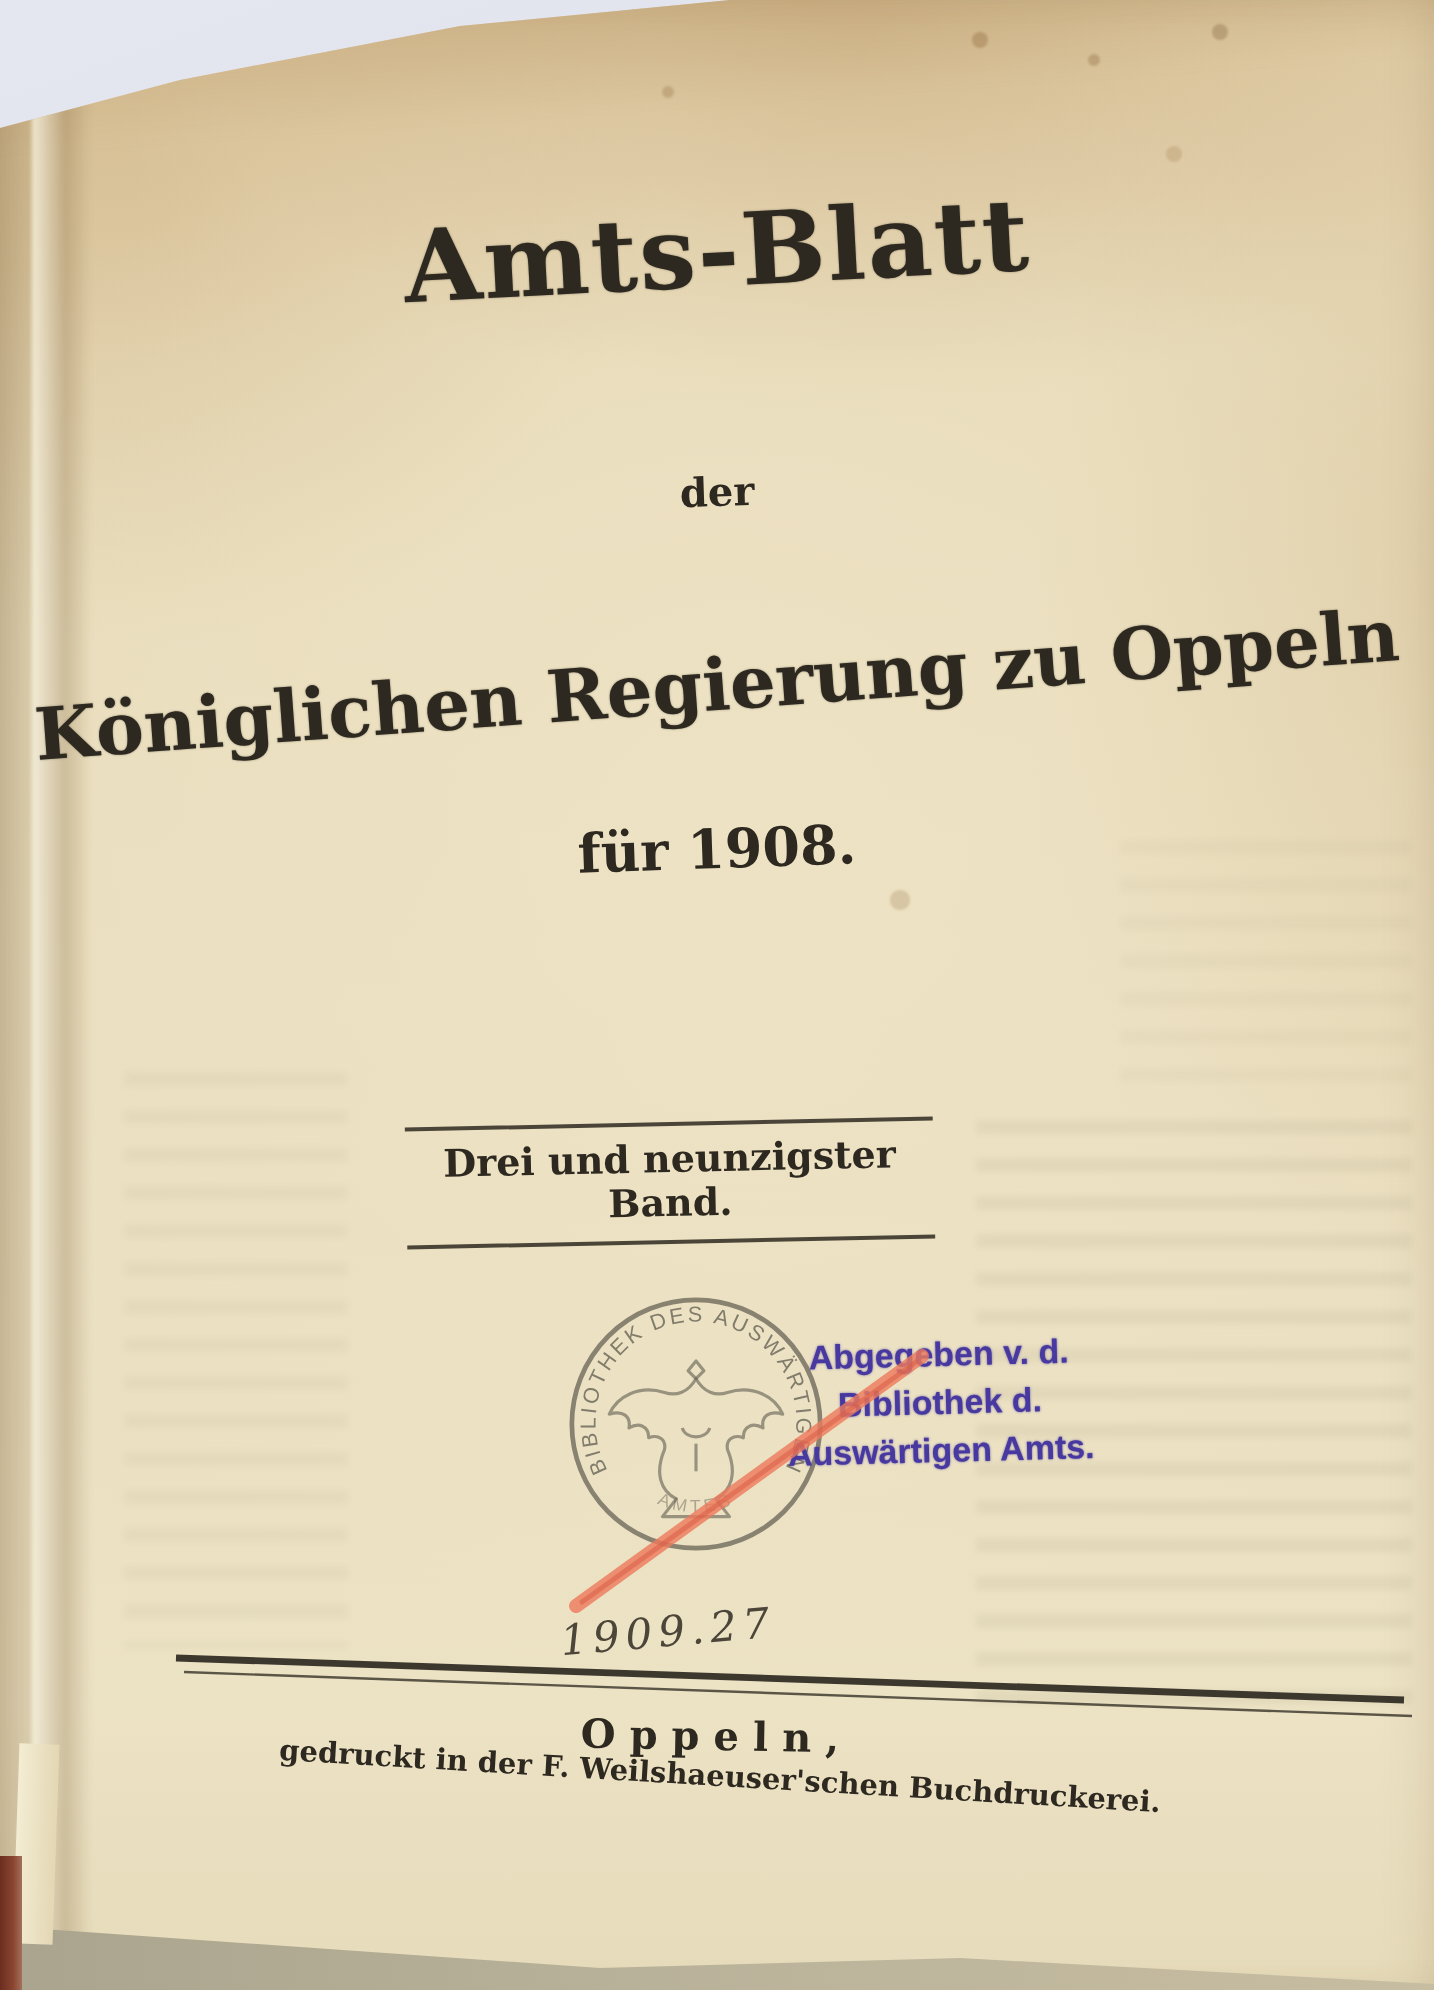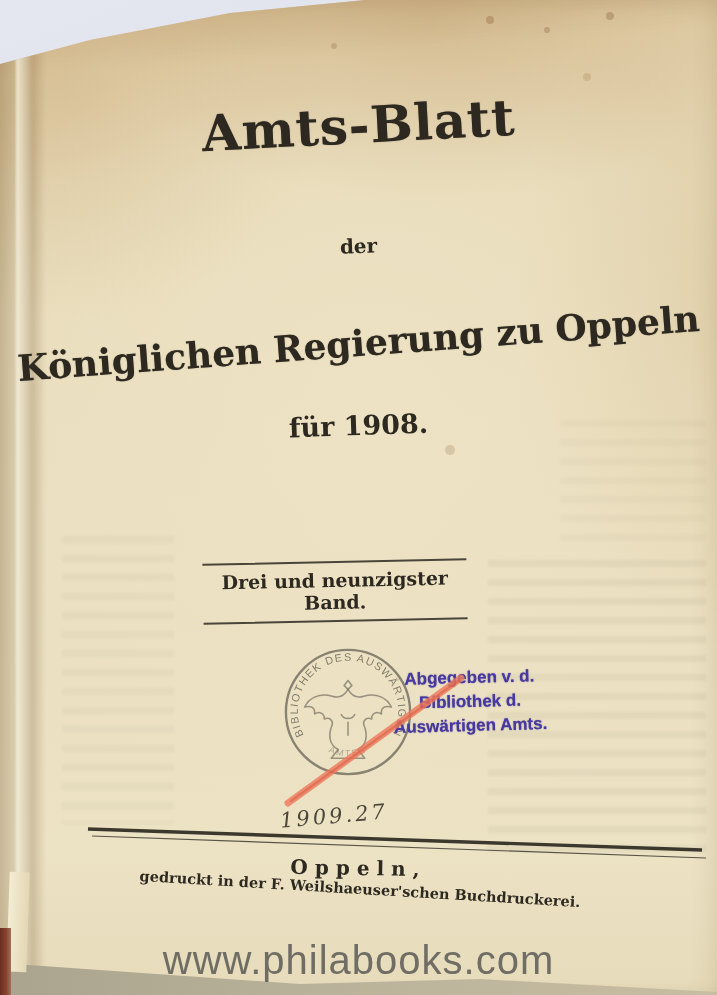--- a/index.html
+++ b/index.html
@@ -137,14 +137,13 @@
     <line x1="88" y1="829" x2="702" y2="850" stroke="rgba(42,38,30,.9)" stroke-width="3.4"></line>
     <line x1="92" y1="836" x2="706" y2="858" stroke="rgba(42,38,30,.75)" stroke-width="1.2"></line>
     <line x1="461" y1="678" x2="288" y2="803" stroke="#ee7a5d" stroke-width="7" stroke-linecap="round" opacity="0.8"></line>
     <line x1="458" y1="681" x2="291" y2="801" stroke="#d95a43" stroke-width="2.5" stroke-linecap="round" opacity="0.5"></line>
   </svg>
 
   <div class="shelf"></div>
   <div class="leaf-edge"></div>
   <div class="binding-strip"></div>
 
-  <div class="watermark">www.philabooks.com</div>
 </div>
 
 </body></html>

